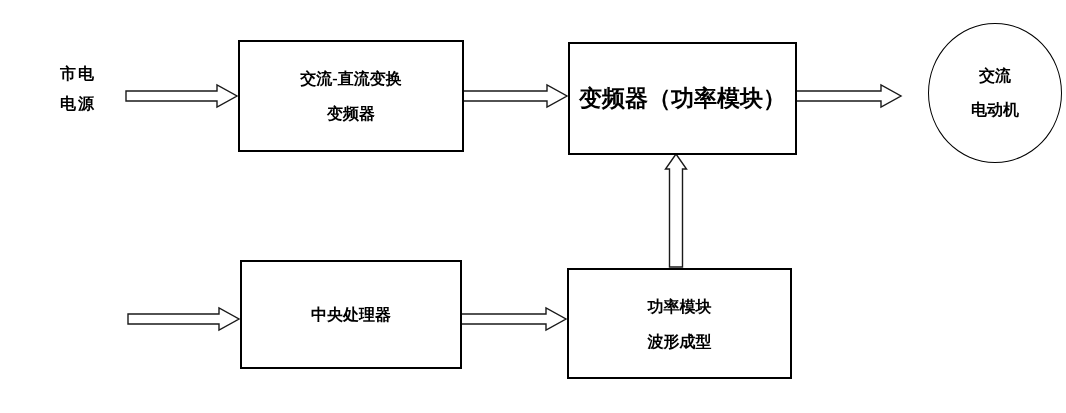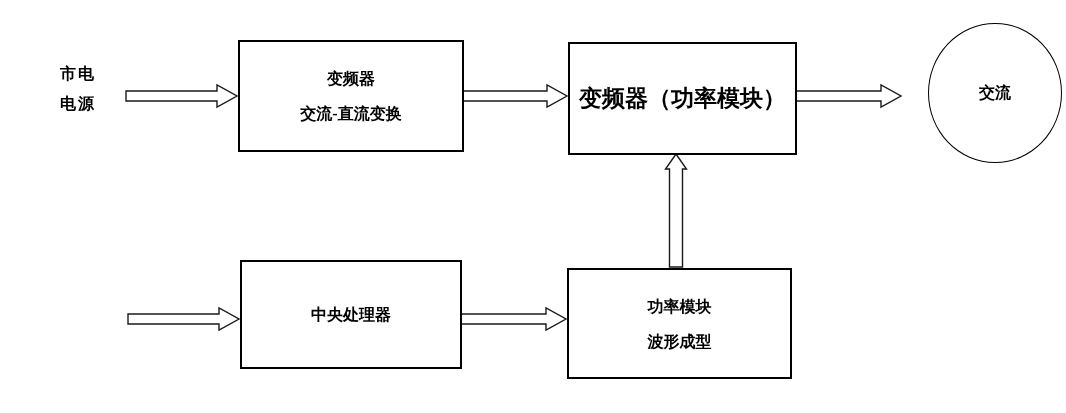--- a/index.html
+++ b/index.html
@@ -76,30 +76,31 @@
     <polygon points="459,314 546,314 546,308 566,319 546,330 546,324 459,324"></polygon>
     <polygon points="669.5,267 669.5,169 665.5,169 676,154 686.5,169 682.5,169 682.5,267"></polygon>
   </svg>
 
   <div class="node floating-label box-mains">
     <div>市电</div>
     <div>电源</div>
   </div>
 
   <div class="node box box-acdc">
+    <div>交流-直流变换</div>
     <div>变频器</div>
-    <div>交流-直流变换</div>
   </div>
 
   <div class="node box box-dcac">
     <div>变频器（功率模块）</div>
   </div>
 
   <div class="node ellipse circ-motor">
     <div>交流</div>
+    <div>电动机</div>
   </div>
 
 
   <div class="node box box-cpu">
     <div>中央处理器</div>
   </div>
 
   <div class="node box box-wave">
     <div>功率模块</div>
     <div>波形成型</div>

